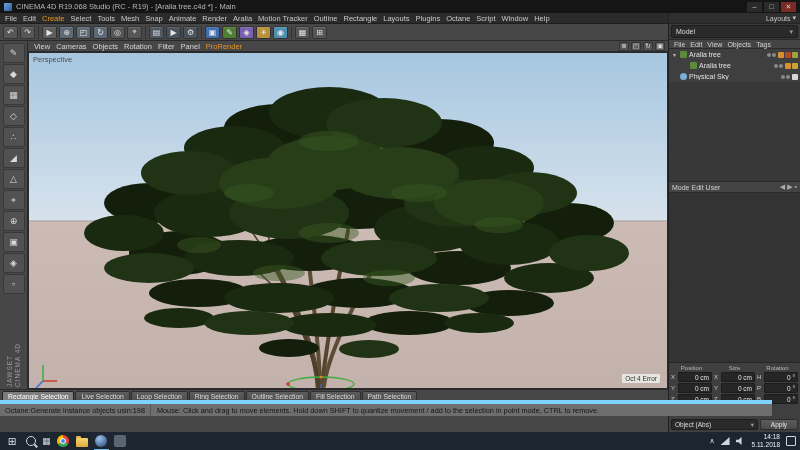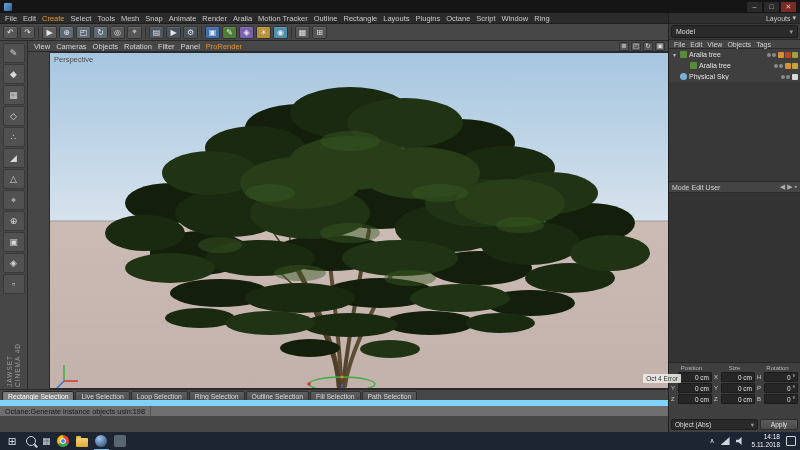--- a/index.html
+++ b/index.html
@@ -37,21 +37,21 @@
   .brandbox { margin-top:auto; display:flex; gap:1px; padding-bottom:2px; }
   .vlabel { writing-mode:vertical-rl; transform:rotate(180deg); font-size:6.5px; letter-spacing:1px; color:#9a9a9a; }
   
   .vpmenu { position:absolute; left:28px; top:41px; width:640px; height:11px; background:#474747;
     display:flex; align-items:center; padding:0 3px; font-size:7.5px; color:#d6d6d6; border-bottom:1px solid #2a2a2a; }
   .vpmenu .mi { padding:0 3px; }
   .vp-corner { margin-left:auto; display:flex; gap:2px; }
   .vcico { width:10px; height:9px; display:flex; align-items:center; justify-content:center;
     font-size:6.5px; color:#e0e0e0; background:#555; border:1px solid #333; border-radius:1px; }
   .canvas { position:absolute; left:28px; top:52px; width:640px; height:337px; overflow:hidden;
-    border:1px solid #2a2a2a; background:#cfe0ea;margin-left:21px; }
+    border:1px solid #2a2a2a; background:#cfe0ea; }
   .vp-label { position:absolute; left:4px; top:2px; font-size:7.5px; color:#4c4c4c; z-index:3; }
   .hud { position:absolute; right:7px; bottom:5px; z-index:3; background:rgba(236,236,230,.88);
     color:#333; font-size:6.5px; padding:1px 3px; border-radius:1px; }
   
   .rightpanel { position:absolute; left:668px; top:13px; width:132px; height:419px; background:#3a3a3a;
     border-left:1px solid #202020; display:flex; flex-direction:column; font-size:7px; }
   .layouts-row { height:11px; display:flex; align-items:center; justify-content:flex-end; gap:2px;
     padding:0 4px; background:#2f2f2f; color:#c5c5c5; border-bottom:1px solid #242424; }
   .layout-select { height:13px; margin:1px 2px; background:#2a2a2a; border:1px solid #1d1d1d; border-radius:2px;
     display:flex; align-items:center; padding:0 4px; color:#ddd; }
@@ -92,22 +92,22 @@
   
   .selrow { position:absolute; left:0; top:389px; width:668px; height:13px; background:#474747;
     display:flex; gap:1px; align-items:center; padding:0 2px; border-top:1px solid #2a2a2a; }
   .selbtn { height:11px; padding:0 5px; display:flex; align-items:center; font-size:6.8px; color:#dcdcdc;
     background:linear-gradient(#5e5e5e,#4d4d4d); border:1px solid #2f2f2f; border-radius:2px; white-space:nowrap; }
   .selbtn.active { background:#7d7d7d; color:#fff; border-color:#232323; }
   .toolrow { position:absolute; left:0; top:402px; width:668px; height:14px; background:#474747;
     display:flex; gap:1px; align-items:center; padding:0 2px; border-top:1px solid #3a3a3a; }
   .btool { width:17px; height:12px; display:flex; align-items:center; justify-content:center; font-size:7px;
     color:#dedede; background:#555; border:1px solid #343434; border-radius:2px; }
-  .statusbar { position:absolute; left:0; top:400px; width:668px; height:16px; background:#6e6e6e;
-    display:flex; align-items:center; font-size:7.3px; color:#141414; border-top:6px solid #7dd3fc; }
+  .statusbar { position:absolute; left:0; top:400px; width:772px; height:16px; background:#6e6e6e;
+    display:flex; align-items:center; font-size:7.3px; color:#141414; border-top:4px solid #7dd3fc; }
   .status-left { padding:0 5px; border-right:1px solid #565656; height:100%; display:flex; align-items:center; white-space:nowrap; }
   .status-msg { padding:0 6px; white-space:nowrap; overflow:hidden; }
   
   .taskbar { position:absolute; left:0; top:432px; width:800px; height:18px; background:#1d2531;
     display:flex; align-items:center; gap:6px; padding:0 4px; color:#e8e8e8; }
   .tb-start { font-size:10px; color:#dfe8f0; width:16px; text-align:center; }
   .tb-search { width:10px; height:10px; border:1.5px solid #cfd6dd; border-radius:50%; position:relative; }
   .tb-search::after { content:""; position:absolute; width:4px; height:1.5px; background:#cfd6dd;
     right:-3px; bottom:-1px; transform:rotate(45deg); }
   .tb-tv { font-size:9px; color:#cfd6dd; }
@@ -126,20 +126,21 @@
   .tray-vol { width:10px; height:8px; background:#cfd6dd;
     clip-path:polygon(0 35%,30% 35%,60% 0,60% 100%,30% 65%,0 65%); }
   .clock { text-align:right; font-size:6.5px; line-height:1.25; color:#eef2f6; }
   .notif { width:10px; height:10px; border:1px solid #cfd6dd; border-radius:1px; }
 </style>
 </head>
 <body>
 
 <div class="titlebar">
   <span class="app-ico"></span>
+  <span class="title-text">CINEMA 4D R19.068 Studio (RC - R19) - [Aralia tree.c4d *] - Main</span>
   <div class="win-controls">
     <span class="win-btn">–</span>
     <span class="win-btn">□</span>
     <span class="win-btn close">✕</span>
   </div>
 </div>
 
 <div class="menubar">
   <span class="mi">File</span>
   <span class="mi">Edit</span>
@@ -152,21 +153,21 @@
   <span class="mi">Render</span>
   <span class="mi">Aralia</span>
   <span class="mi">Motion Tracker</span>
   <span class="mi">Outline</span>
   <span class="mi">Rectangle</span>
   <span class="mi">Layouts</span>
   <span class="mi">Plugins</span>
   <span class="mi">Octane</span>
   <span class="mi">Script</span>
   <span class="mi">Window</span>
-  <span class="mi">Ring</span>
+  <span class="mi">Help</span>
 </div>
 
 <div class="toolbar">
   <span class="ticon" style="background: rgb(86, 86, 86);">↶</span>
   <span class="ticon" style="background: rgb(86, 86, 86);">↷</span>
   <span class="tsep"></span>
   <span class="ticon" style="background: rgb(94, 94, 94);">▶</span>
   <span class="ticon" style="background: rgb(93, 106, 118);">⊕</span>
   <span class="ticon" style="background: rgb(93, 106, 118);">◰</span>
   <span class="ticon" style="background: rgb(93, 106, 118);">↻</span>
@@ -495,20 +496,21 @@
   <span class="btool">▦</span>
   <span class="btool">◇</span>
   <span class="btool">◆</span>
   <span class="btool">⊞</span>
   <span class="btool">◎</span>
   <span class="btool">⚙</span>
 </div>
 
 <div class="statusbar">
   <span class="status-left">Octane:Generate instance objects usin:198</span>
+  <span class="status-msg">Mouse: Click and drag to move elements. Hold down SHIFT to quantize movement / add to the selection in point mode, CTRL to remove.</span>
 </div>
 
 <div class="taskbar">
   <span class="tb-start">⊞</span>
   <span class="tb-search"></span>
   <span class="tb-tv">▦</span>
   <span class="tb-app">
       <span class="ic-chrome"></span>
     </span>
   <span class="tb-app">

